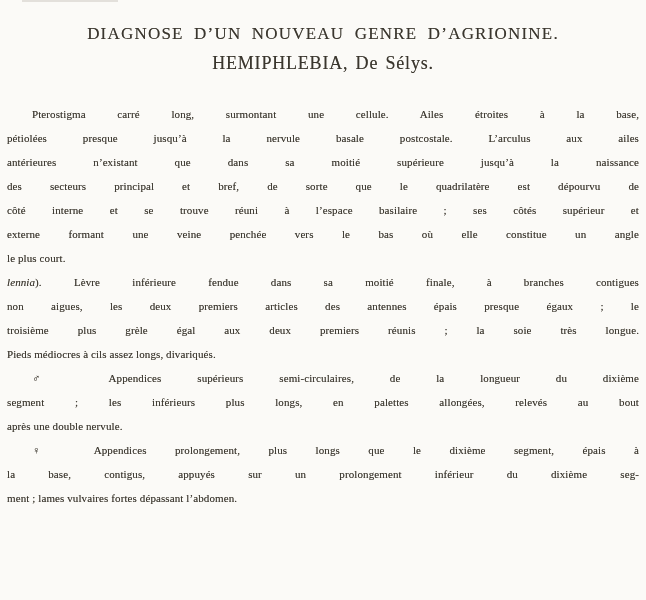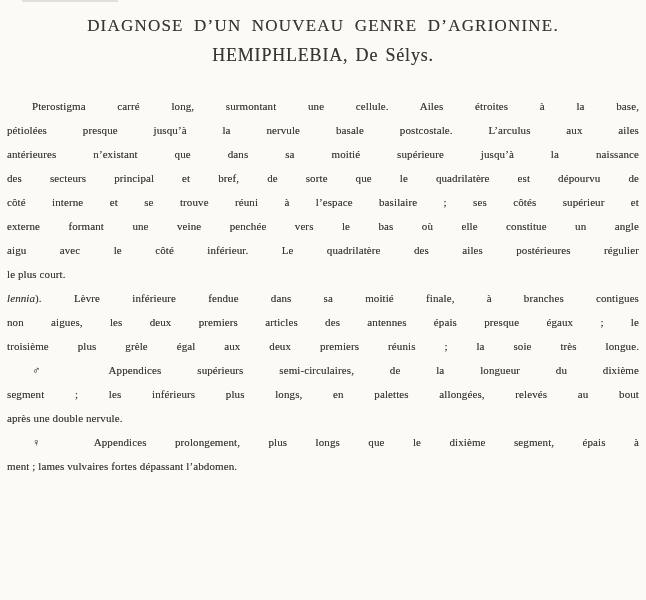--- a/index.html
+++ b/index.html
@@ -7,21 +7,21 @@
   body {
     width:646px; height:600px; overflow:hidden;
     background:var(--bg);
     font-family:"Liberation Serif","DejaVu Serif",serif;
     color:var(--ink);
     position:relative;
   }
   .page {
     box-sizing:border-box;
     width:646px; height:600px;
-    padding:16px 7px 0 7px;
+    padding:24px 7px 0 7px;
     text-shadow:0 0 0.5px rgba(70,64,52,0.55);
   }
   .scan-artifact {
     position:absolute; top:0; left:22px; width:96px; height:2px;
     background:#dddad3; opacity:.8;
   }
   .title {
     text-align:center;
     font-size:17px; line-height:20px;
     letter-spacing:1.2px; word-spacing:5px;
@@ -57,24 +57,25 @@
   <div class="scan-artifact"></div>
   <div class="title">DIAGNOSE D’UN NOUVEAU GENRE D’AGRIONINE.</div>
   <div class="subtitle">HEMIPHLEBIA, De Sélys.</div>
   <div class="body-text">
       <div class="line first justify"><span>Pterostigma carré long, surmontant une cellule. Ailes étroites à la base,</span></div>
       <div class="line justify"><span>pétiolées presque jusqu’à la nervule basale postcostale. L’arculus aux ailes</span></div>
       <div class="line justify"><span>antérieures n’existant que dans sa moitié supérieure jusqu’à la naissance</span></div>
       <div class="line justify"><span>des secteurs principal et bref, de sorte que le quadrilatère est dépourvu de</span></div>
       <div class="line justify"><span>côté interne et se trouve réuni à l’espace basilaire ; ses côtés supérieur et</span></div>
       <div class="line justify"><span>externe formant une veine penchée vers le bas où elle constitue un angle</span></div>
-      <div class="line justify"><span>aigu avec le côté inférieur. Le quadrilatère des ailes postérieures régulier</span></div>
       <div class="line"><span>le plus court.</span></div>
       <div class="line justify"><span class="it">lennia</span><span>). Lèvre inférieure fendue dans sa moitié finale, à branches contigues</span></div>
       <div class="line justify"><span>non aigues, les deux premiers articles des antennes épais presque égaux ; le</span></div>
       <div class="line justify"><span>troisième plus grèle égal aux deux premiers réunis ; la soie très longue.</span></div>
+      <div class="line"><span>Pieds médiocres à cils assez longs, divariqués.</span></div>
       <div class="line first justify"><span>♂ Appendices supérieurs semi-circulaires, de la longueur du dixième</span></div>
       <div class="line justify"><span>segment ; les inférieurs plus longs, en palettes allongées, relevés au bout</span></div>
       <div class="line"><span>après une double nervule.</span></div>
       <div class="line first justify"><span>♀ Appendices prolongement, plus longs que le dixième segment, épais à</span></div>
+      <div class="line justify"><span>la base, contigus, appuyés sur un prolongement inférieur du dixième seg-</span></div>
       <div class="line"><span>ment ; lames vulvaires fortes dépassant l’abdomen.</span></div>
     </div>
 </div>
 
 </body></html>

